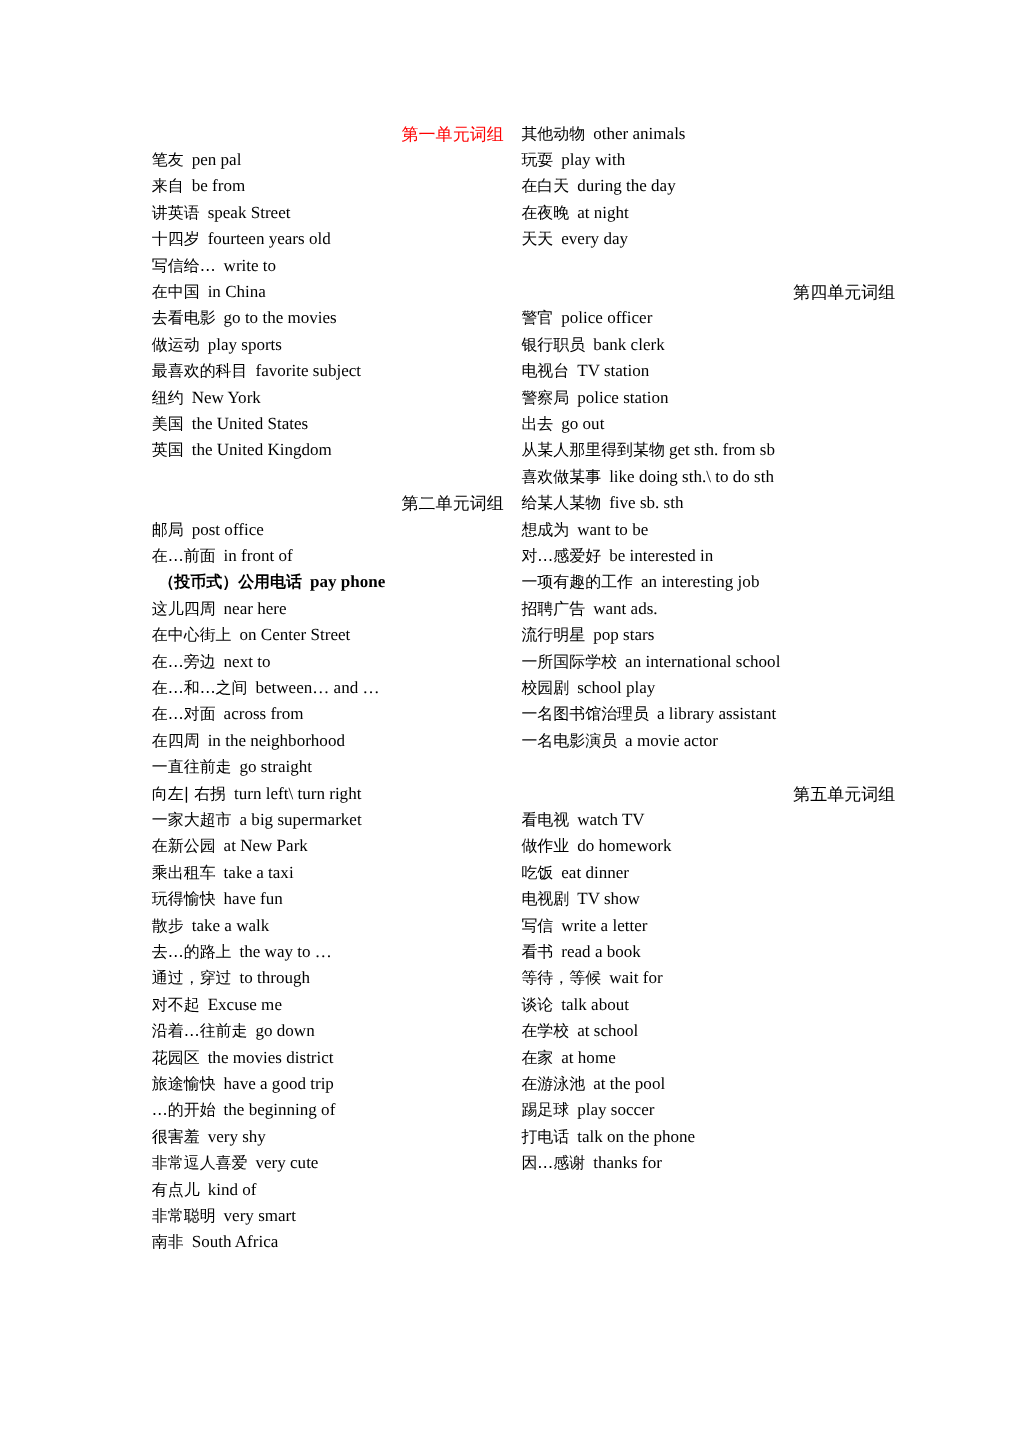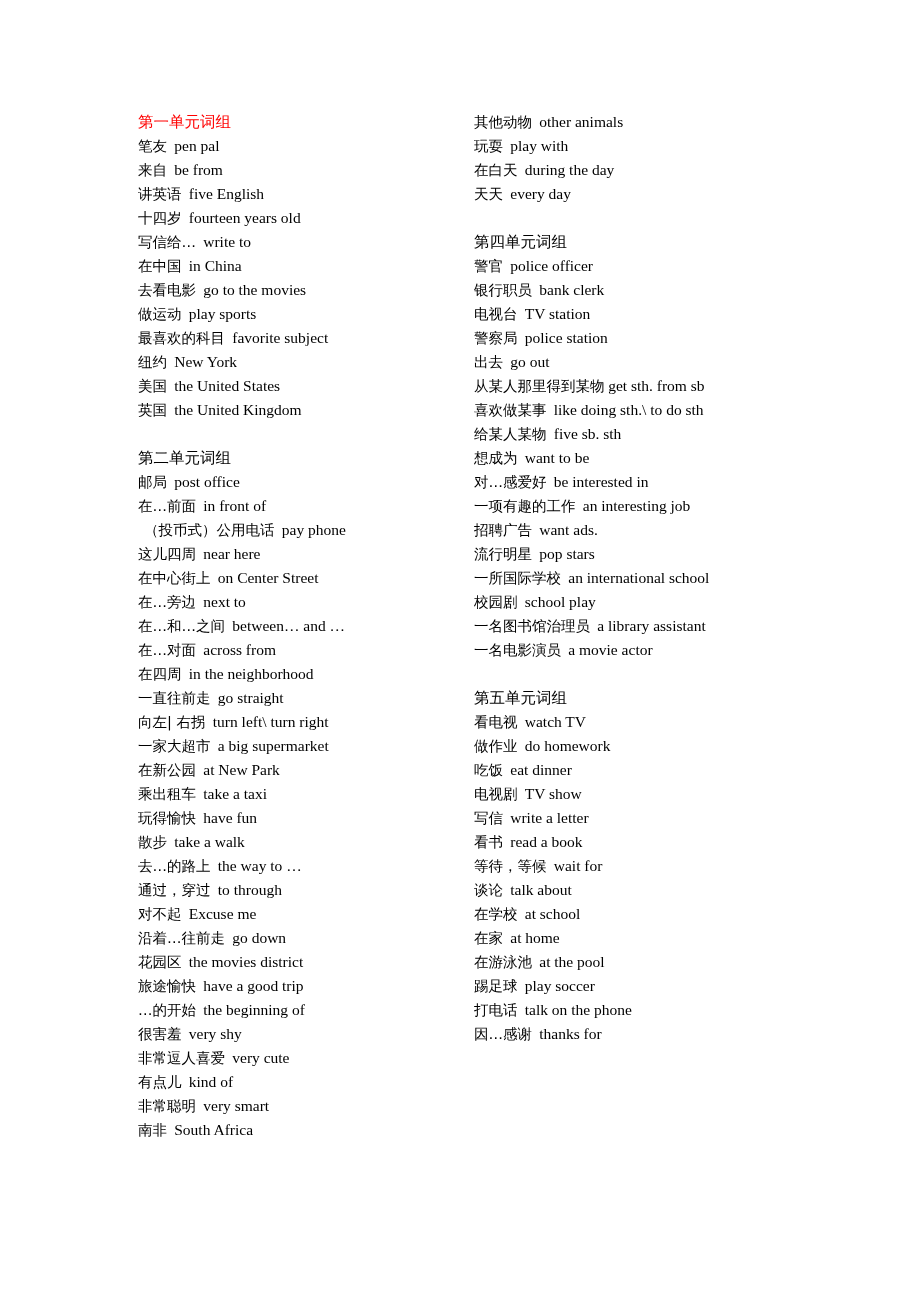--- a/index.html
+++ b/index.html
@@ -43,34 +43,35 @@
   .line .en {
     font-family: "Liberation Serif", "DejaVu Serif", serif;
     font-size: 15.5px;
   }
   .heading {
     font-family: "DejaVu Sans", "Liberation Sans", sans-serif;
     font-size: 15.5px;
     line-height: 24px;
     height: 24px;
     white-space: nowrap;
+    text-align: right;
   }
   .heading.red { color: #ff0000; }
   .spacer { height: 24px; line-height: 24px; }
-  .indent { padding-left: 6px; }
+  .indent { padding-left: 6px; font-weight: bold; }
 </style>
 </head>
 <body>
 
 <div class="page">
   <div class="col col-left">
       <div class="heading red">第一单元词组</div>
       <div class="line"><span class="cn">笔友</span><span>&nbsp;&nbsp;</span><span class="en">pen pal</span></div>
       <div class="line"><span class="cn">来自</span><span>&nbsp;&nbsp;</span><span class="en">be from</span></div>
-      <div class="line"><span class="cn">讲英语</span><span>&nbsp;&nbsp;</span><span class="en">five English</span></div>
+      <div class="line"><span class="cn">讲英语</span><span>&nbsp;&nbsp;</span><span class="en">speak Street</span></div>
       <div class="line"><span class="cn">十四岁</span><span>&nbsp;&nbsp;</span><span class="en">fourteen years old</span></div>
       <div class="line"><span class="cn">写信给…</span><span>&nbsp;&nbsp;</span><span class="en">write to</span></div>
       <div class="line"><span class="cn">在中国</span><span>&nbsp;&nbsp;</span><span class="en">in China</span></div>
       <div class="line"><span class="cn">去看电影</span><span>&nbsp;&nbsp;</span><span class="en">go to the movies</span></div>
       <div class="line"><span class="cn">做运动</span><span>&nbsp;&nbsp;</span><span class="en">play sports</span></div>
       <div class="line"><span class="cn">最喜欢的科目</span><span>&nbsp;&nbsp;</span><span class="en">favorite subject</span></div>
       <div class="line"><span class="cn">纽约</span><span>&nbsp;&nbsp;</span><span class="en">New York</span></div>
       <div class="line"><span class="cn">美国</span><span>&nbsp;&nbsp;</span><span class="en">the United States</span></div>
       <div class="line"><span class="cn">英国</span><span>&nbsp;&nbsp;</span><span class="en">the United Kingdom</span></div>
       <div class="line spacer">&nbsp;</div>
@@ -101,20 +102,21 @@
       <div class="line"><span class="cn">很害羞</span><span>&nbsp;&nbsp;</span><span class="en">very shy</span></div>
       <div class="line"><span class="cn">非常逗人喜爱</span><span>&nbsp;&nbsp;</span><span class="en">very cute</span></div>
       <div class="line"><span class="cn">有点儿</span><span>&nbsp;&nbsp;</span><span class="en">kind of</span></div>
       <div class="line"><span class="cn">非常聪明</span><span>&nbsp;&nbsp;</span><span class="en">very smart</span></div>
       <div class="line"><span class="cn">南非</span><span>&nbsp;&nbsp;</span><span class="en">South Africa</span></div>
     </div>
   <div class="col col-right">
       <div class="line"><span class="cn">其他动物</span><span>&nbsp;&nbsp;</span><span class="en">other animals</span></div>
       <div class="line"><span class="cn">玩耍</span><span>&nbsp;&nbsp;</span><span class="en">play with</span></div>
       <div class="line"><span class="cn">在白天</span><span>&nbsp;&nbsp;</span><span class="en">during the day</span></div>
+      <div class="line"><span class="cn">在夜晚</span><span>&nbsp;&nbsp;</span><span class="en">at night</span></div>
       <div class="line"><span class="cn">天天</span><span>&nbsp;&nbsp;</span><span class="en">every day</span></div>
       <div class="line spacer">&nbsp;</div>
       <div class="heading">第四单元词组</div>
       <div class="line"><span class="cn">警官</span><span>&nbsp;&nbsp;</span><span class="en">police officer</span></div>
       <div class="line"><span class="cn">银行职员</span><span>&nbsp;&nbsp;</span><span class="en">bank clerk</span></div>
       <div class="line"><span class="cn">电视台</span><span>&nbsp;&nbsp;</span><span class="en">TV station</span></div>
       <div class="line"><span class="cn">警察局</span><span>&nbsp;&nbsp;</span><span class="en">police station</span></div>
       <div class="line"><span class="cn">出去</span><span>&nbsp;&nbsp;</span><span class="en">go out</span></div>
       <div class="line"><span class="cn">从某人那里得到某物</span><span>&nbsp;</span><span class="en">get sth. from sb</span></div>
       <div class="line"><span class="cn">喜欢做某事</span><span>&nbsp;&nbsp;</span><span class="en">like doing sth.\ to do sth</span></div>

